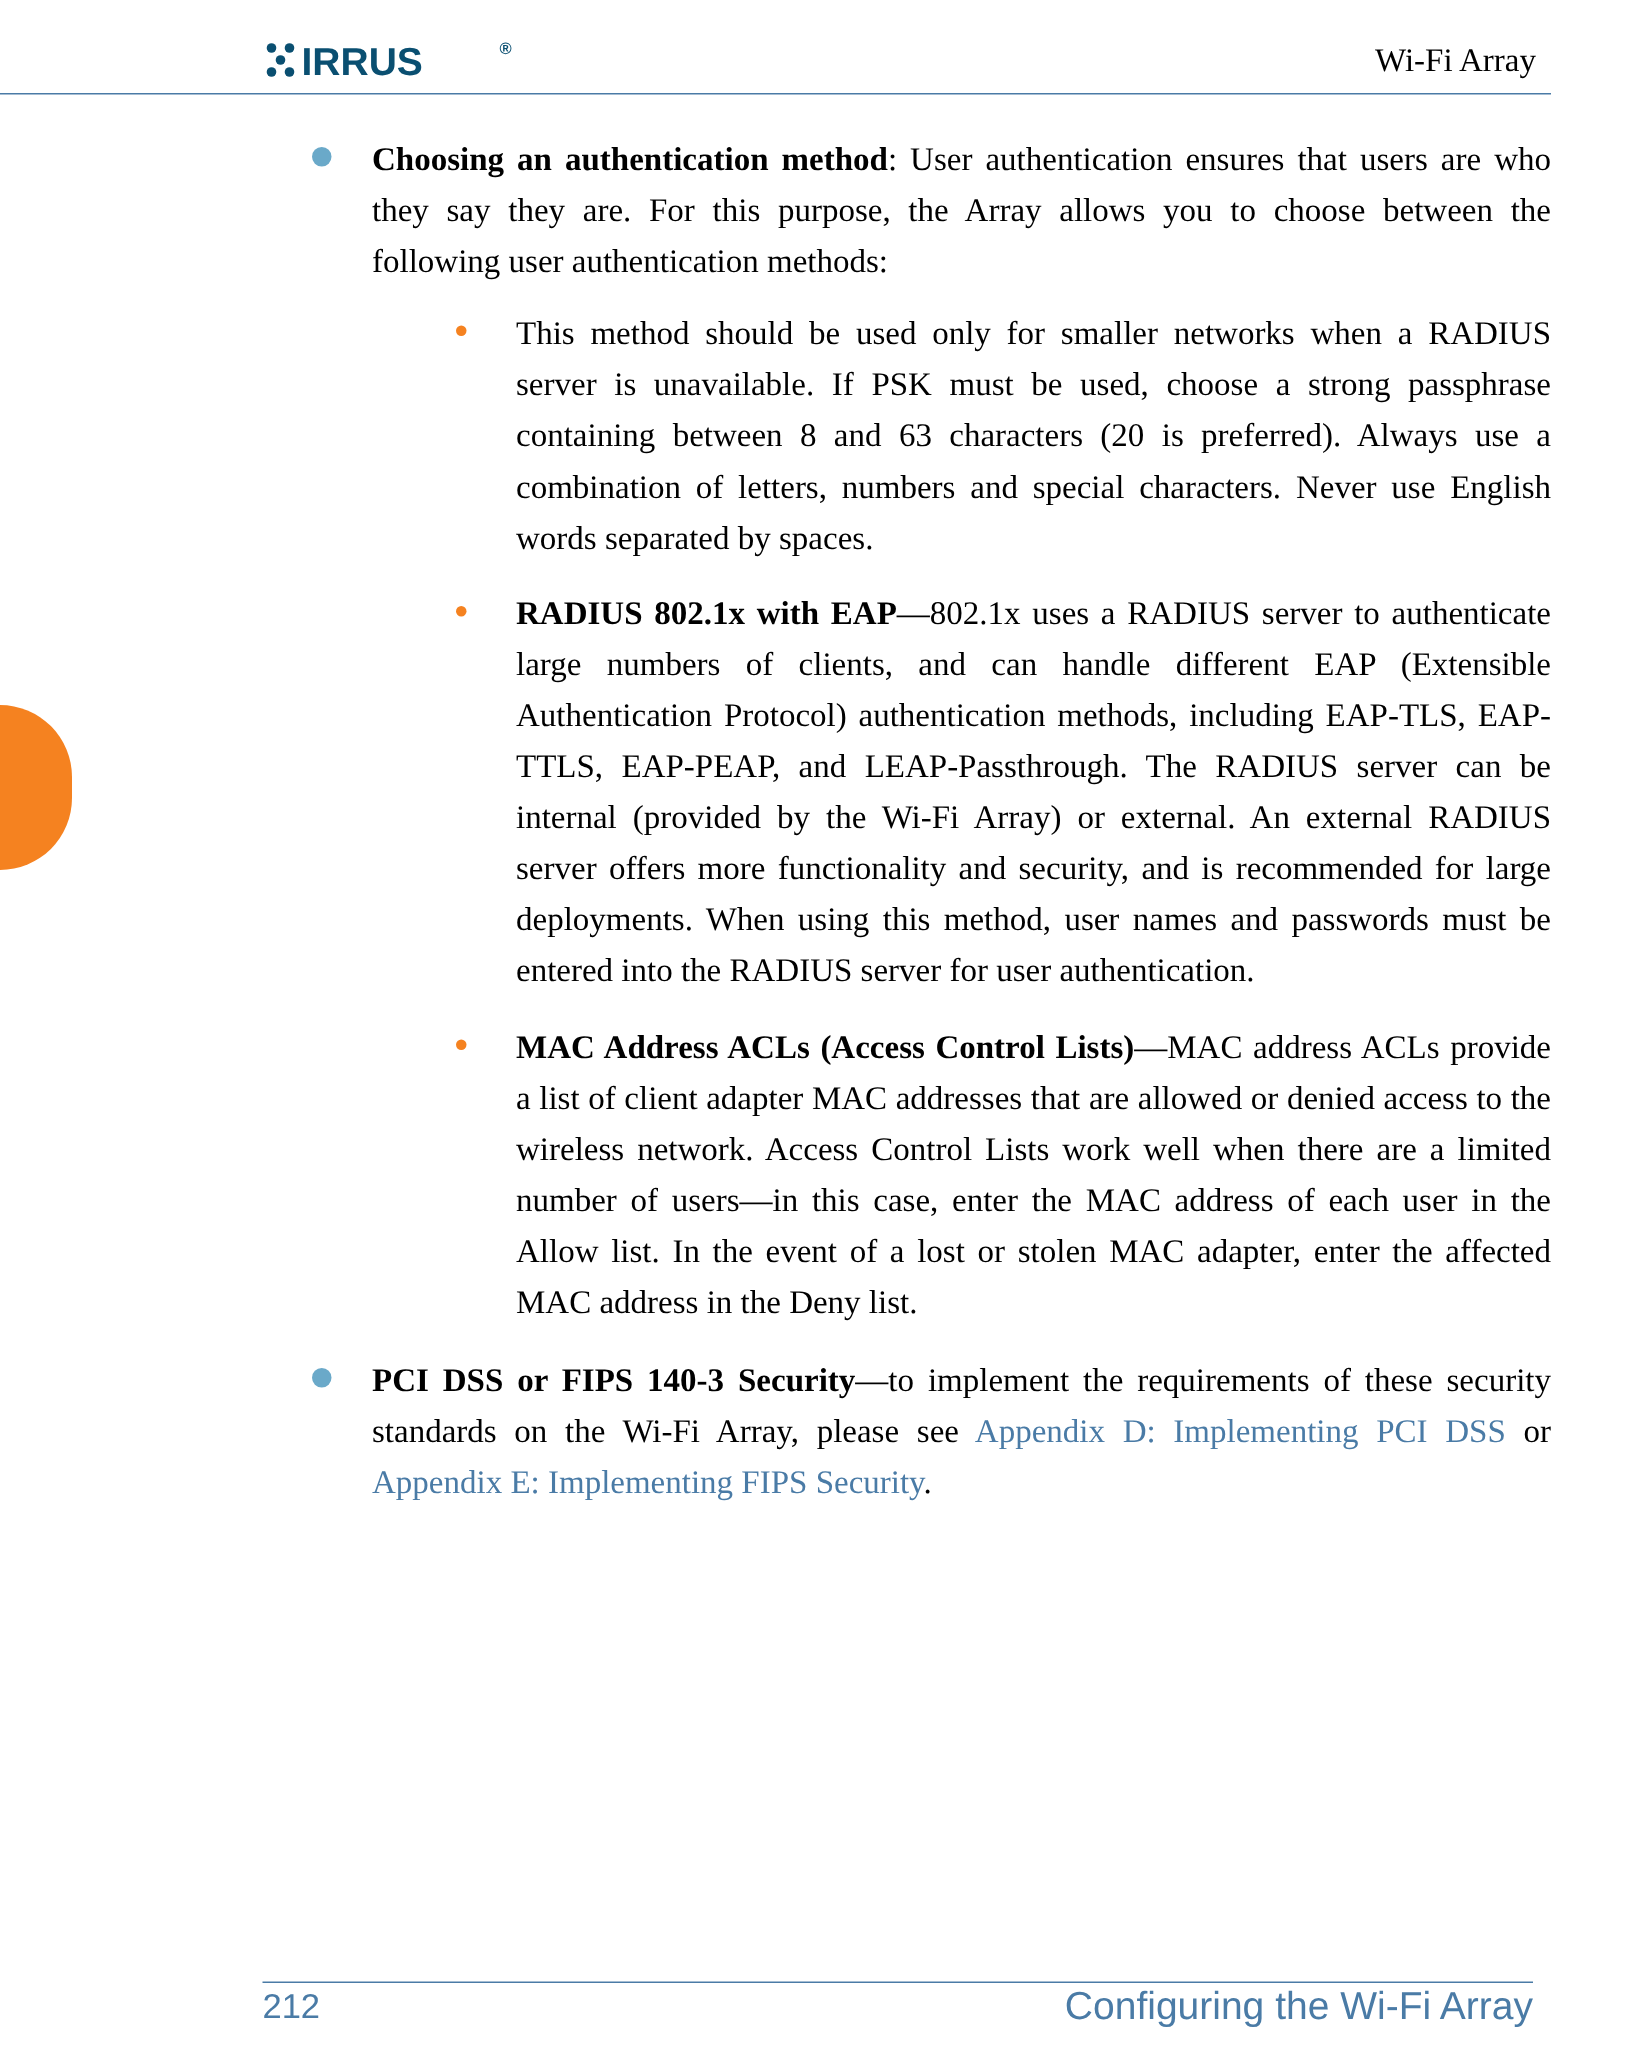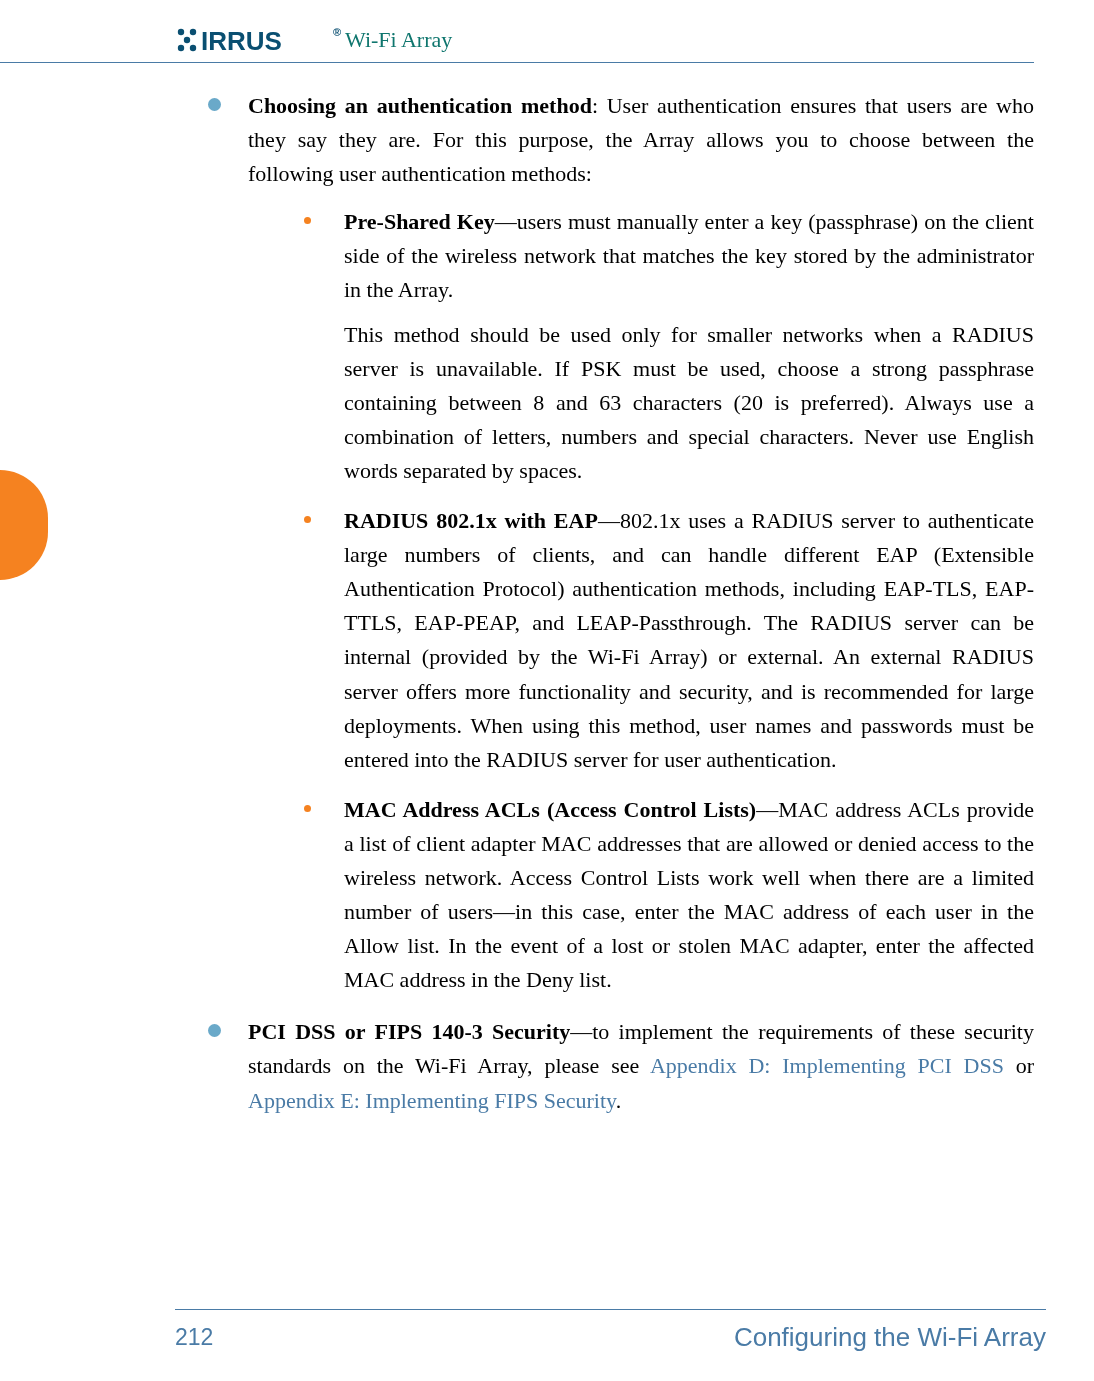--- a/index.html
+++ b/index.html
@@ -11,40 +11,40 @@
       position: relative;
       color: #000;
     }
     .page {
       padding: 24px 60px 30px 0;
       position: relative;
       height: 100%;
     }
     .header {
       display: flex;
-      justify-content: flex-start;
+      justify-content: space-between;
       align-items: center;
       padding-left: 175px;
       padding-right: 10px;
       padding-bottom: 6px;
       border-bottom: 1px solid #4a7ba6;
       margin-bottom: 26px;
     }
     .logo {
       display: flex;
       align-items: center;
       gap: 0;
       font-weight: 900;
       font-family: Arial, Helvetica, sans-serif;
       font-size: 30px;
       color: #0a4f71;
       letter-spacing: 1px;
     }
     .header-title {
-      color: #0f766e;
+      color: #000000;
       font-size: 22px;
       font-family: "Palatino Linotype", Palatino, serif;
     }
     .content {
       padding-left: 200px;
       font-size: 22px;
       line-height: 1.55;
     }
     .outer-item {
       position: relative;
@@ -90,23 +90,23 @@
       width: 48px;
       height: 110px;
       background: #f58220;
       border-top-right-radius: 55px;
       border-bottom-right-radius: 55px;
     }
     .footer {
       position: absolute;
       bottom: 28px;
       left: 175px;
-      right: 48px;
+      right: 72px;
       border-top: 1px solid #4a7ba6;
-      padding-top: 12px;
+      padding-top: 0;
       display: flex;
       justify-content: space-between;
       align-items: center;
     }
     .page-num {
       color: #4a7ba6;
       font-size: 23px;
       font-family: Arial, Helvetica, sans-serif;
     }
     .footer-title {
@@ -142,23 +142,20 @@
 
     <div class="outer-item">
       <span class="outer-bullet"></span>
       <p>
         <strong>Choosing an authentication method</strong><span>: User authentication ensures that users are who they say they are. For this purpose, the Array allows you to choose between the following user authentication methods:</span>
       </p>
 
       <div class="inner-list">
         <div class="inner-item">
           <span class="inner-bullet"></span>
-          <p>
-            <strong>Pre-Shared Key</strong><span>—users must manually enter a key (passphrase) on the client side of the wireless network that matches the key stored by the administrator in the Array.</span>
-          </p>
           <p>This method should be used only for smaller networks when a RADIUS server is unavailable. If PSK must be used, choose a strong passphrase containing between 8 and 63 characters (20 is preferred). Always use a combination of letters, numbers and special characters. Never use English words separated by spaces.</p>
         </div>
 
         <div class="inner-item">
           <span class="inner-bullet"></span>
           <p>
             <strong>RADIUS 802.1x with EAP</strong><span>—802.1x uses a RADIUS server to authenticate large numbers of clients, and can handle different EAP (Extensible Authentication Protocol) authentication methods, including EAP-TLS, EAP-TTLS, EAP-PEAP, and LEAP-Passthrough. The RADIUS server can be internal (provided by the Wi-Fi Array) or external. An external RADIUS server offers more functionality and security, and is recommended for large deployments. When using this method, user names and passwords must be entered into the RADIUS server for user authentication.</span>
           </p>
         </div>
 

